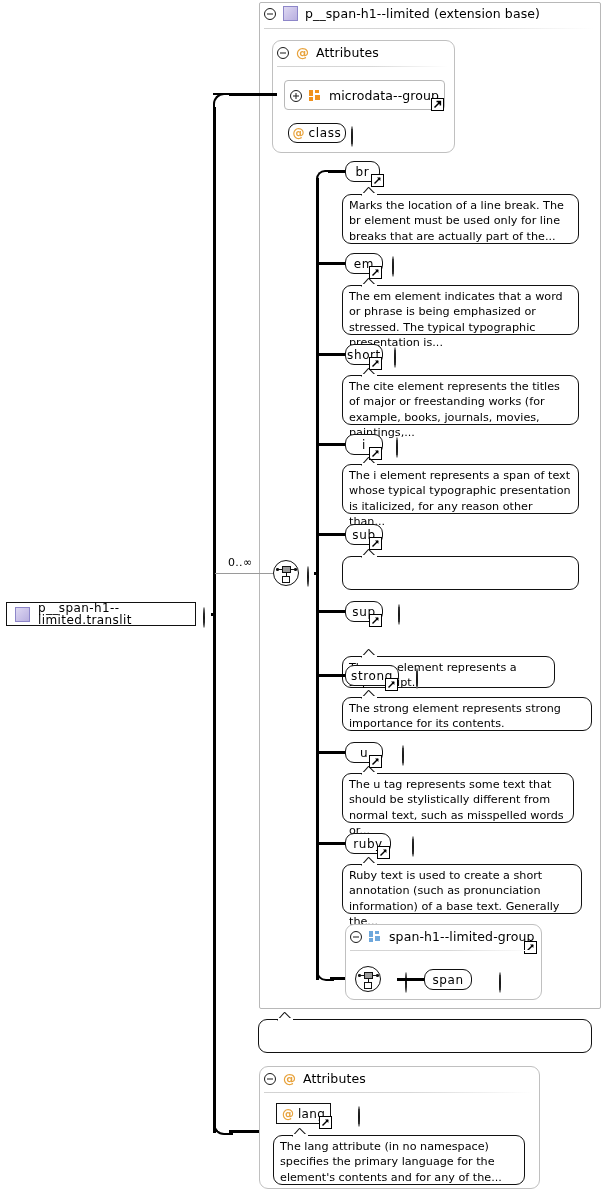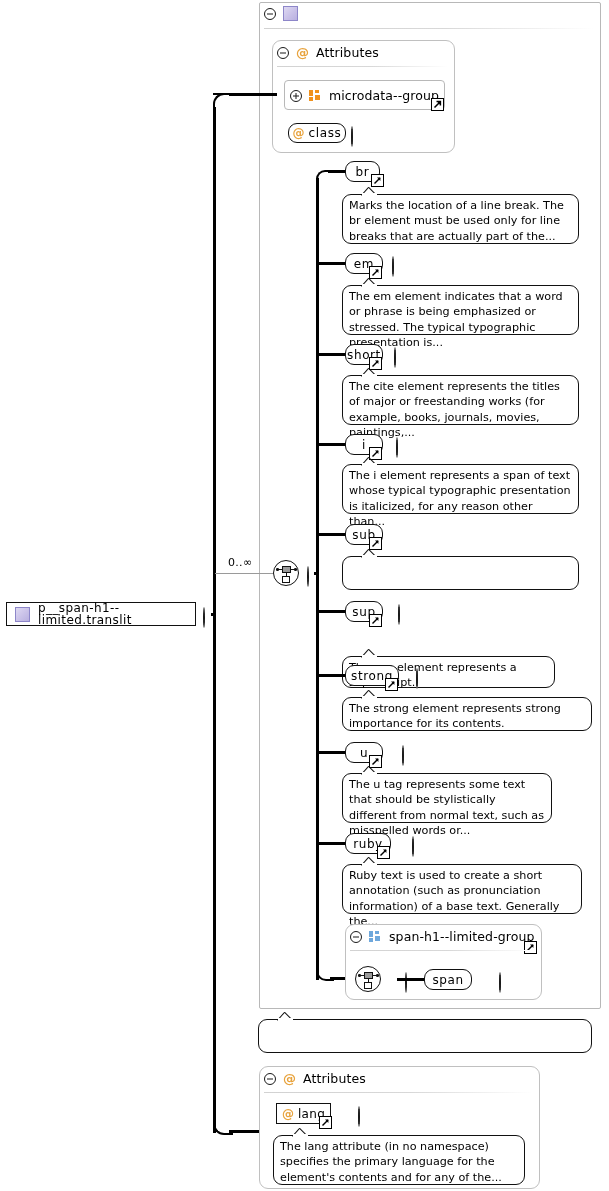--- a/index.html
+++ b/index.html
@@ -134,20 +134,21 @@
 <body>
 
 
 
 
 <div class="grey-box" style="left:259px;top:2px;width:342px;height:1007px;"></div>
 
 <div class="box-head" style="left:264px;top:6px;">
   <span class="pm"></span>
   <span class="sq-purple"></span>
+  <span class="lbl">p__span-h1--limited (extension base)</span>
 </div>
 <div class="hr" style="left:264px;top:28px;width:330px;"></div>
 
 
 <div class="grey-box soft" style="left:272px;top:40px;width:183px;height:113px;"></div>
 
 <div class="box-head" style="left:277px;top:45px;">
   <span class="pm"></span>
   <span class="at">@</span>
   <span class="lbl">Attributes</span>
@@ -341,21 +342,21 @@
 <div class="node" style="left:345px;top:742px;width:38px;height:21px;">
   <span>u</span>
 </div>
 <div class="jump" style="left:369px;top:755px;">
   <svg width="9" height="9" viewBox="0 0 9 9">
       <path d="M1.5 7.5 L7 2" stroke="#000" stroke-width="1.5" fill="none"></path>
       <path d="M7.4 1.6 L7.4 5.0 L4.0 1.6 Z" fill="#000"></path>
     </svg>
 </div>
 <span class="abs pm plus" style="left:386px;top:746px;"></span>
-<div class="doc" style="left:342px;top:773px;width:210px;height:50px;">
+<div class="doc" style="left:342px;top:773px;width:232px;height:50px;">
   <span class="tail"></span><span class="mask"></span>
   <span>The u tag represents some text that should be stylistically different from normal text, such as misspelled words or...</span>
 </div>
 
 
 <div class="line thick" style="left:316px;top:842px;width:31px;height:2.5px;"></div>
 <div class="node" style="left:345px;top:833px;width:46px;height:21px;">
   <span>ruby</span>
 </div>
 <div class="jump" style="left:377px;top:846px;">

